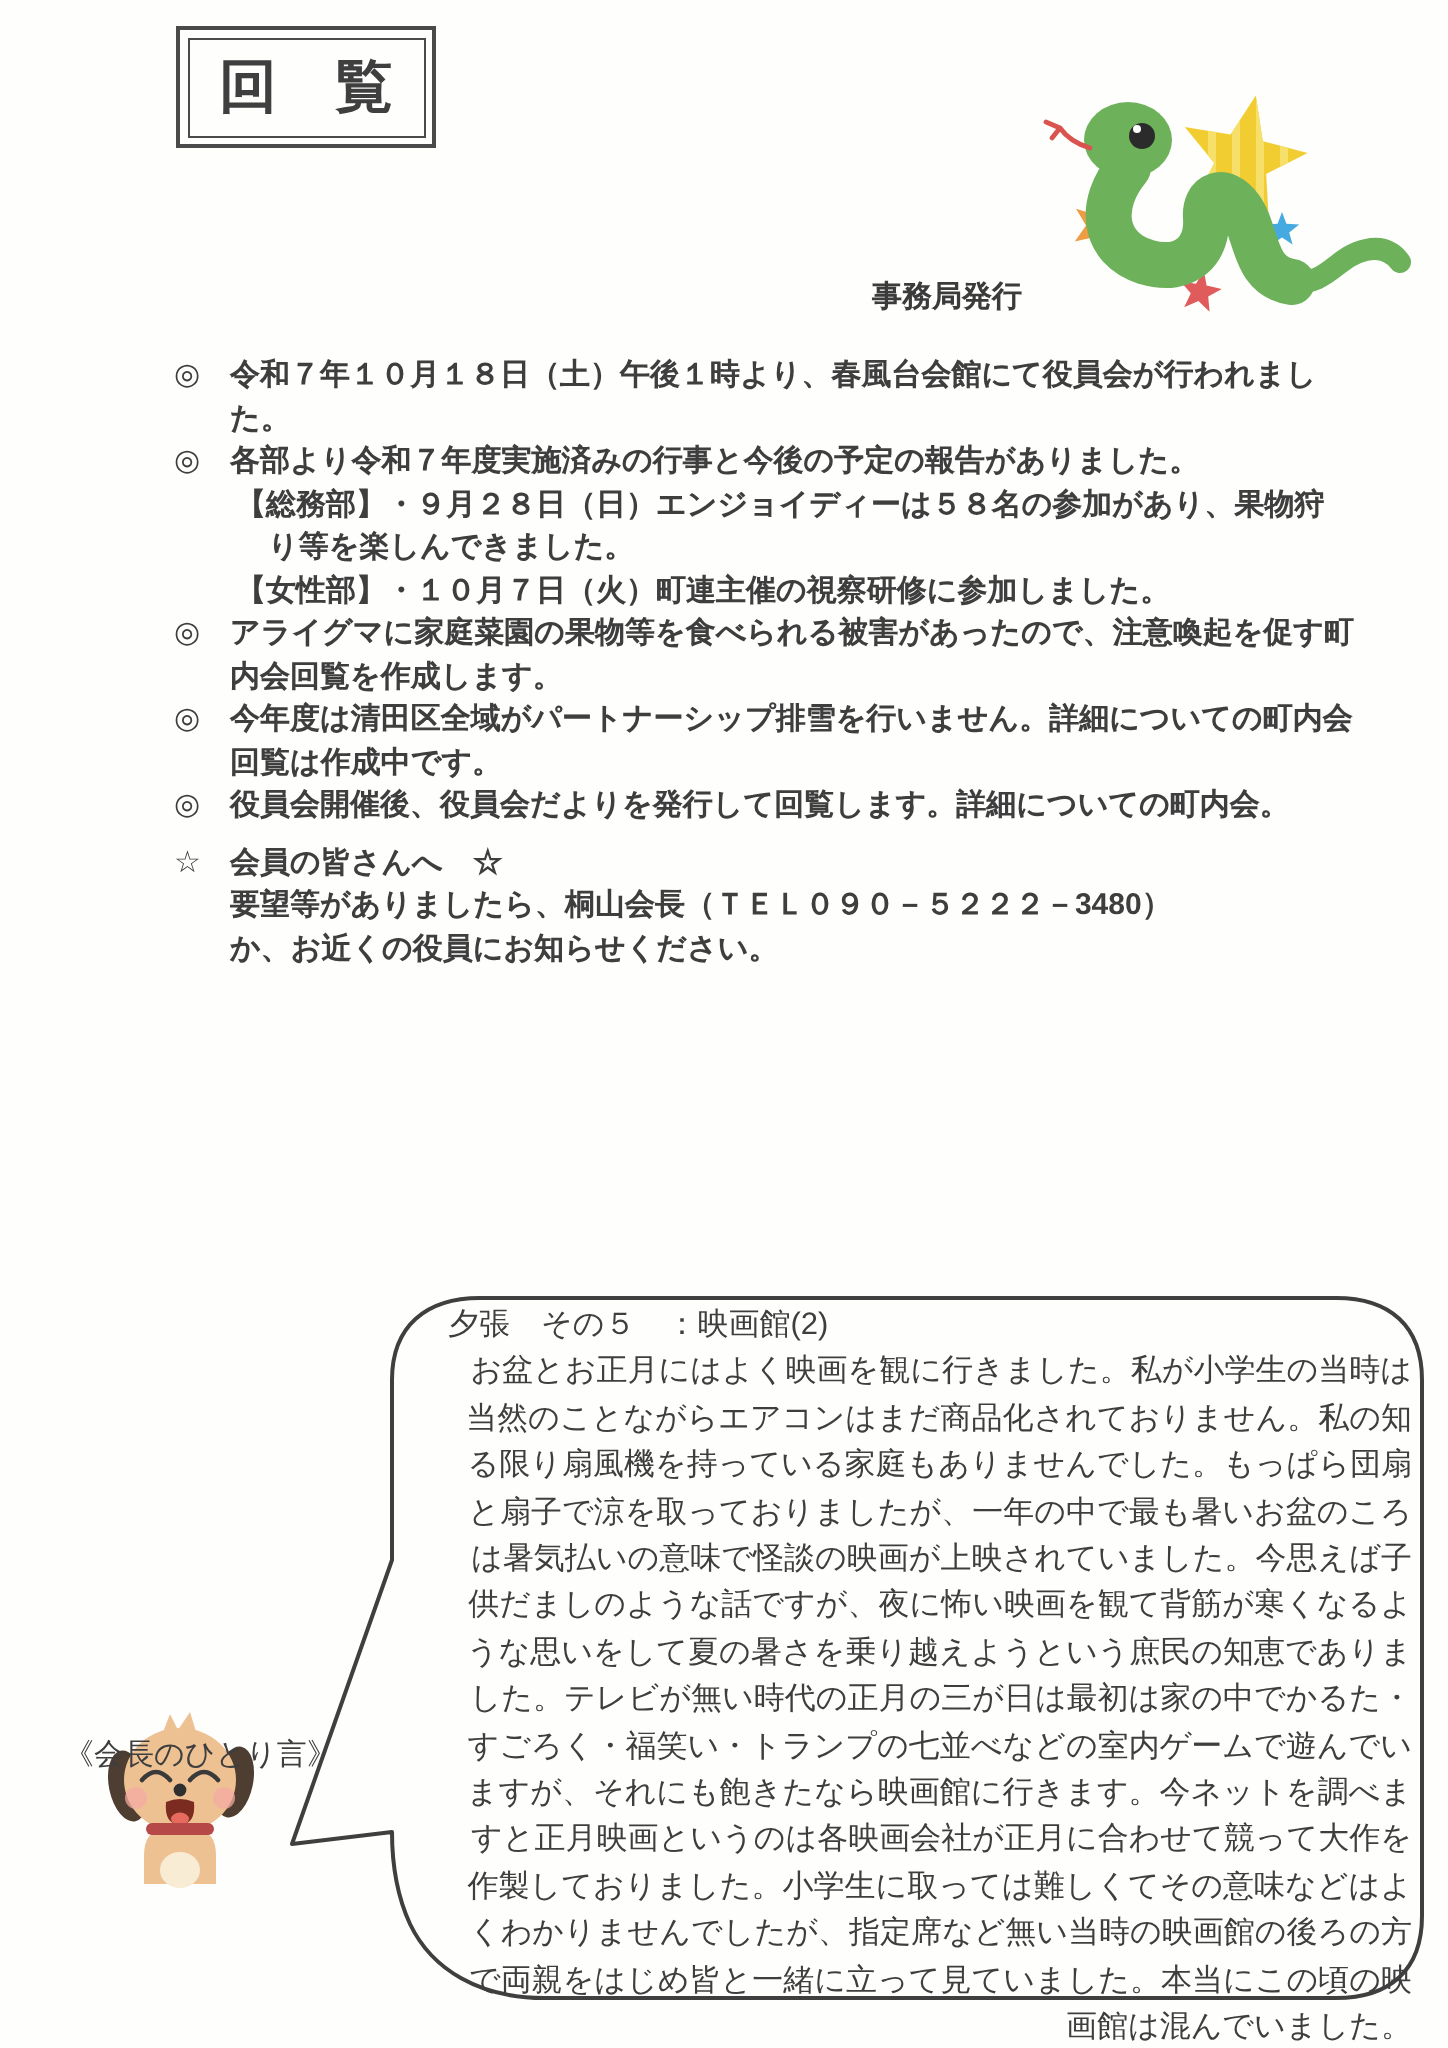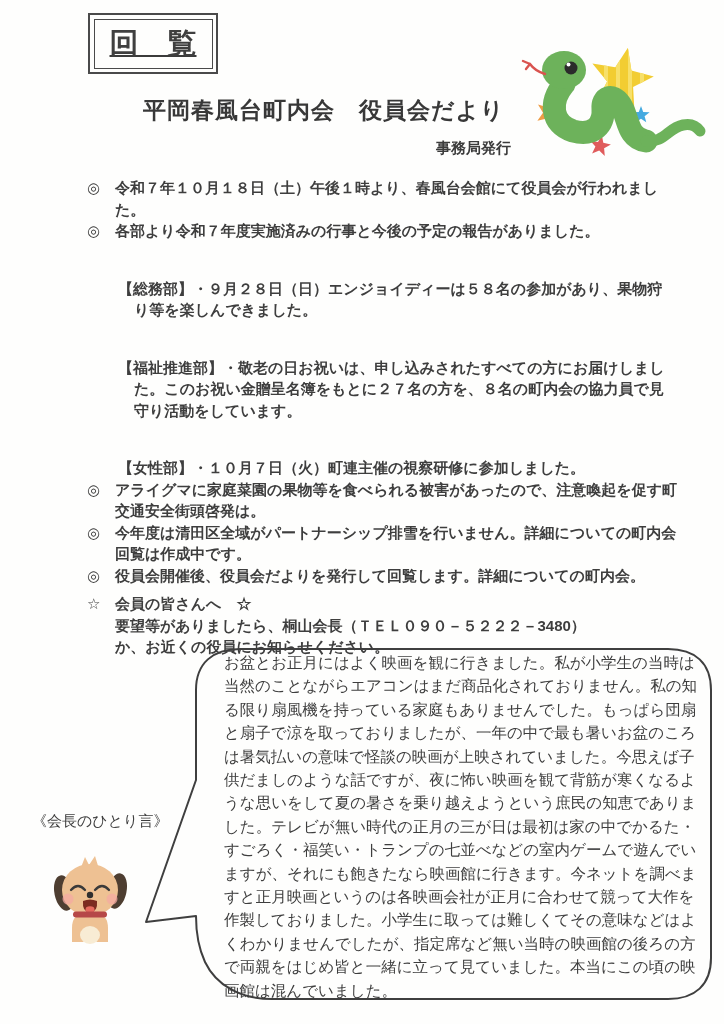--- a/index.html
+++ b/index.html
@@ -4,21 +4,21 @@
 <style>
   html,body { margin:0; padding:0; background:#e9e9e9; }
   .page {
     position:relative; width:724px; height:1024px; margin:0 auto;
     background:#fefefd; overflow:hidden;
     font-family:"Liberation Sans", sans-serif; color:#3b3b3b;
   }
   
   .stamp {
     position:absolute; left:88px; top:13px; width:130px; height:61px;
-    border:2.5px solid #4a4a4a; padding:3.5px; box-sizing:border-box; background:#fefefd;text-decoration:underline;
+    border:2.5px solid #4a4a4a; padding:3.5px; box-sizing:border-box; background:#fefefd;
   }
   .stamp-inner {
     width:100%; height:100%; border:1.5px solid #4a4a4a; box-sizing:border-box;
     display:flex; align-items:center; justify-content:center;
     font-family:"Liberation Serif", serif; font-size:29px; font-weight:bold;
     color:#3f3f3f; white-space:pre;
   }
   .doc-title {
     position:absolute; left:143px; top:95px; font-size:23px; font-weight:bold;
     letter-spacing:1px; color:#383838; white-space:pre;
@@ -27,32 +27,32 @@
 
   
   .body-list {
     position:absolute; left:87px; top:177px; width:617px;
     font-size:15px; line-height:21.5px; color:#3e3e3e;
   }
   .item { position:relative; padding-left:28px; }
   .item .marker { position:absolute; left:0; top:0; }
   .item .txt { display:block; white-space:pre-line;font-weight:bold; }
   .item.sub { padding-left:47px; }
-  .item.sub .txt { text-indent:-16px;margin-top:36px; }
+  .item.sub .txt { text-indent:-16px; }
   .item.notice { margin-top:7px; }
 
   .monologue-label {
-    position:absolute; left:32px; top:812px; font-size:15px; color:#3e3e3e; white-space:pre;
+    position:absolute; left:32px; top:868px; font-size:15px; color:#3e3e3e; white-space:pre;
   }
   .bubble-text {
     position:absolute; left:224px; top:651px; width:482px;
     font-size:15.5px; line-height:23.4px; color:#3e3e3e;
   }
   .bubble-title { display:block; white-space:pre; }
-  .bubble-body { display:block; }
+  .bubble-body { display:block;text-align:right; }
 
   .art { position:absolute; left:0; top:0; width:724px; height:1024px; }
 </style>
 </head>
 <body>
 
 <div class="page">
 
   <svg class="art" viewBox="0 0 724 1024">
 
@@ -98,65 +98,60 @@
       <path d="M 83 901 Q 90 898 97 901 Q 98 912 90 912.5 Q 82 912 83 901 Z" fill="#7c2b20"></path>
       <ellipse cx="90" cy="909.5" rx="4.5" ry="3.2" fill="#e66a5e"></ellipse>
       <rect x="73" y="911.5" width="34" height="6" rx="3" fill="#b64848"></rect>
     </g>
   </svg>
 
   <div class="stamp">
     <div class="stamp-inner">回　覧</div>
   </div>
 
-  <div class="doc-title">平岡春風台町内会　役員会だより</div>
   <div class="publisher">事務局発行</div>
 
   <div class="body-list">
     <div class="item">
       <span class="marker">◎</span>
       <span class="txt">令和７年１０月１８日（土）午後１時より、春風台会館にて役員会が行われまし
 た。</span>
     </div>
     <div class="item">
       <span class="marker">◎</span>
       <span class="txt">各部より令和７年度実施済みの行事と今後の予定の報告がありました。</span>
     </div>
     <div class="item sub">
       <span class="txt">【総務部】・９月２８日（日）エンジョイディーは５８名の参加があり、果物狩
 り等を楽しんできました。</span>
     </div>
     <div class="item sub">
-      <span class="txt">【福祉推進部】・敬老の日お祝いは、申し込みされたすべての方にお届けしまし
-た。このお祝い金贈呈名簿をもとに２７名の方を、８名の町内会の協力員で見
-守り活動をしています。</span>
-    </div>
-    <div class="item sub">
       <span class="txt">【女性部】・１０月７日（火）町連主催の視察研修に参加しました。</span>
     </div>
     <div class="item">
       <span class="marker">◎</span>
       <span class="txt">アライグマに家庭菜園の果物等を食べられる被害があったので、注意喚起を促す町
-交通安全街頭啓発は。</span>
+内会回覧を作成します。</span>
     </div>
     <div class="item">
       <span class="marker">◎</span>
       <span class="txt">今年度は清田区全域がパートナーシップ排雪を行いません。詳細についての町内会
 回覧は作成中です。</span>
     </div>
     <div class="item">
       <span class="marker">◎</span>
       <span class="txt">役員会開催後、役員会だよりを発行して回覧します。詳細についての町内会。</span>
     </div>
     <div class="item notice">
       <span class="marker">☆</span>
       <span class="txt">会員の皆さんへ　☆
 要望等がありましたら、桐山会長（ＴＥＬ０９０－５２２２－3480）
 か、お近くの役員にお知らせください。</span>
     </div>
   </div>
 
   <div class="monologue-label">《会長のひとり言》</div>
   <div class="bubble-text">
+    <span class="bubble-title">夕張　その５　：映画館(2)</span>
     <span class="bubble-body">お盆とお正月にはよく映画を観に行きました。私が小学生の当時は当然のことながらエアコンはまだ商品化されておりません。私の知る限り扇風機を持っている家庭もありませんでした。もっぱら団扇と扇子で涼を取っておりましたが、一年の中で最も暑いお盆のころは暑気払いの意味で怪談の映画が上映されていました。今思えば子供だましのような話ですが、夜に怖い映画を観て背筋が寒くなるような思いをして夏の暑さを乗り越えようという庶民の知恵でありました。テレビが無い時代の正月の三が日は最初は家の中でかるた・すごろく・福笑い・トランプの七並べなどの室内ゲームで遊んでいますが、それにも飽きたなら映画館に行きます。今ネットを調べますと正月映画というのは各映画会社が正月に合わせて競って大作を作製しておりました。小学生に取っては難しくてその意味などはよくわかりませんでしたが、指定席など無い当時の映画館の後ろの方で両親をはじめ皆と一緒に立って見ていました。本当にこの頃の映画館は混んでいました。</span>
   </div>
 
 </div>
 
 </body></html>

